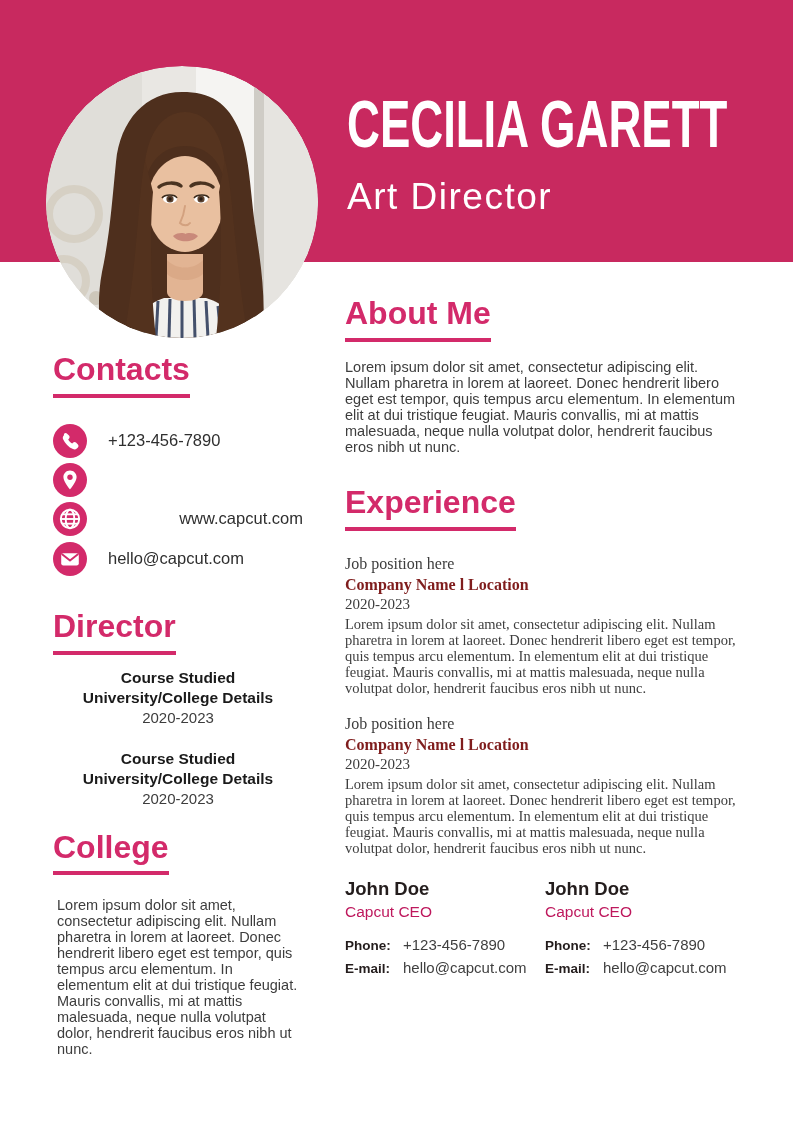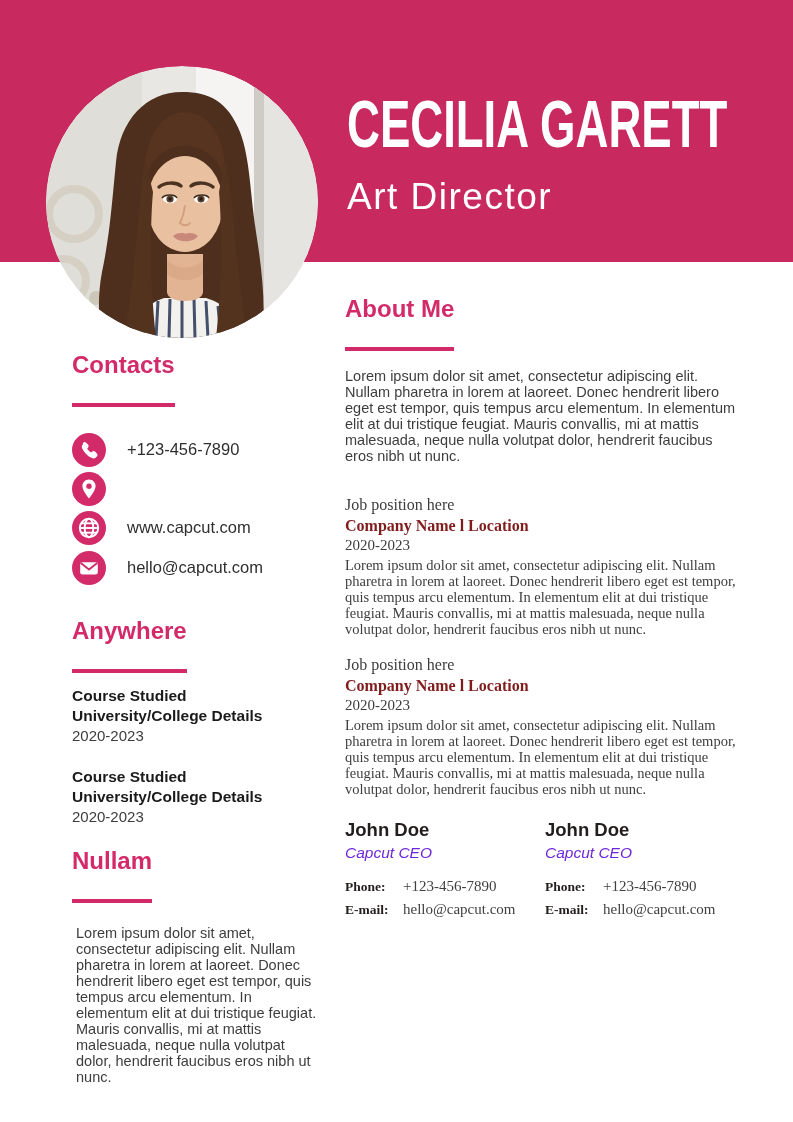--- a/index.html
+++ b/index.html
@@ -23,56 +23,56 @@
     font-size: 37px; font-weight: 400; letter-spacing: 1.5px; margin-top: 20px;
     line-height: 1.1;
   }
   
   .photo {
     position: absolute; left: 46px; top: 66px; width: 272px; height: 272px;
     border-radius: 50%; overflow: hidden;
   }
   
   h2.sec {
-    display: inline-block; font-size: 24px; font-weight: 700; color: #d32a6a;
-    line-height: 1.12; padding-bottom: 24px; border-bottom: 4px solid #d32a6a;
-  }
-  
-  .sidebar { position: absolute; left: 72px; top: 352px; width: 250px; }
+    display: inline-block; font-size: 32px; font-weight: 700; color: #d32a6a;
+    line-height: 1.12; padding-bottom: 6px; border-bottom: 4px solid #d32a6a;
+  }
+  
+  .sidebar { position: absolute; left: 53px; top: 352px; width: 250px; }
   .contact-list { margin-top: 26px; }
   .contact-row { display: flex; gap: 21px; margin-bottom: 2px; min-height: 37px; align-items: flex-start; }
-  .contact-row.r3 { min-height: 38px; }
+  .contact-row.r3 { min-height: 38px; justify-content: space-between; }
   .contact-row.r4 { margin-top: 2px; }
   .cicon { flex: 0 0 34px; width: 34px; height: 34px; }
   .ctext { font-size: 16.5px; color: #2f2f2f; line-height: 1.24; padding-top: 6px; }
   .edu-block { margin-top: 30px; }
-  .edu-entry { margin-top: 13px; }
+  .edu-entry { margin-top: 13px; text-align: center; }
   .edu-entry + .edu-entry { margin-top: 22px; }
   .edu-course, .edu-school { font-size: 15.5px; font-weight: 700; color: #1a1a1a; line-height: 20px; }
   .edu-years { font-size: 15px; color: #3d3d3d; line-height: 18px; margin-top: 1px; }
   .skills-block { margin-top: 22px; }
   .body-text { font-size: 14.5px; color: #3d3d3d; line-height: 16px; }
   .skills-block .body-text { margin-top: 22px; margin-left: 4px; width: 243px; }
   
   .main { position: absolute; left: 345px; top: 296px; width: 400px; }
   .about-text { margin-top: 17px; width: 392px; }
   .exp-block { margin-top: 30px; }
   .exp-entry { margin-top: 22px; font-family: Liberation Serif, serif; }
   .exp-entry + .exp-entry { margin-top: 17px; }
   .exp-position { font-size: 16px; color: #3d3d3d; line-height: 21px; }
   .exp-company { font-size: 16px; font-weight: 700; color: #7f1d1d; line-height: 21px; }
   .exp-years { font-size: 15px; color: #3d3d3d; line-height: 19px; }
   .exp-desc { margin-top: 2px; width: 392px; }
   .ref-block { margin-top: 22px; }
   .ref-row { display: flex; margin-top: 18px; }
   .ref-col { width: 210px; }
   .ref-name { font-size: 18.5px; font-weight: 700; color: #241d1d; line-height: 22px; }
-  .ref-role { font-size: 15.5px; color: #6d28d9; line-height: 20px; margin-top: 2px; font-style: italic; }
+  .ref-role { font-size: 15.5px; color: #be185d; line-height: 20px; margin-top: 2px; }
   .ref-contacts { margin-top: 14px; }
-  .ref-line { display: flex; line-height: 18px; margin-top: 4px; align-items: baseline; font-family: Liberation Serif, serif; }
+  .ref-line { display: flex; line-height: 18px; margin-top: 4px; align-items: baseline; }
   .ref-label { flex: 0 0 58px; font-size: 13.5px; font-weight: 700; color: #241d1d; }
   .ref-value { font-size: 15px; color: #3f3f3f; }
 </style>
 </head>
 <body>
 
 <div id="page">
 
   <div class="banner">
     <div class="header-text">
@@ -183,48 +183,49 @@
           <div class="ctext">
             <div>hello@capcut.com</div>
             <div></div>
           </div>
         </div>
 
       </div>
     </section>
 
     <section class="edu-block">
-      <h2 class="sec">Anywhere</h2>
+      <h2 class="sec">Director</h2>
       <div class="edu-entry">
         <div class="edu-course">Course Studied</div>
         <div class="edu-school">University/College Details</div>
         <div class="edu-years">2020-2023</div>
       </div>
       <div class="edu-entry">
         <div class="edu-course">Course Studied</div>
         <div class="edu-school">University/College Details</div>
         <div class="edu-years">2020-2023</div>
       </div>
     </section>
 
     <section class="skills-block">
-      <h2 class="sec">Nullam</h2>
+      <h2 class="sec">College</h2>
       <p class="body-text">Lorem ipsum dolor sit amet, consectetur adipiscing elit. Nullam pharetra in lorem at laoreet. Donec hendrerit libero eget est tempor, quis tempus arcu elementum. In elementum elit at dui tristique feugiat. Mauris convallis, mi at mattis malesuada, neque nulla volutpat dolor, hendrerit faucibus eros nibh ut nunc.</p>
     </section>
 
   </aside>
 
   <main class="main">
 
     <section>
       <h2 class="sec">About Me</h2>
       <p class="body-text about-text">Lorem ipsum dolor sit amet, consectetur adipiscing elit. Nullam pharetra in lorem at laoreet. Donec hendrerit libero eget est tempor, quis tempus arcu elementum. In elementum elit at dui tristique feugiat. Mauris convallis, mi at mattis malesuada, neque nulla volutpat dolor, hendrerit faucibus eros nibh ut nunc.</p>
     </section>
 
     <section class="exp-block">
+      <h2 class="sec">Experience</h2>
 
       <div class="exp-entry">
         <div class="exp-position">Job position here</div>
         <div class="exp-company">Company Name l Location</div>
         <div class="exp-years">2020-2023</div>
         <p class="body-text exp-desc">Lorem ipsum dolor sit amet, consectetur adipiscing elit. Nullam pharetra in lorem at laoreet. Donec hendrerit libero eget est tempor, quis tempus arcu elementum. In elementum elit at dui tristique feugiat. Mauris convallis, mi at mattis malesuada, neque nulla volutpat dolor, hendrerit faucibus eros nibh ut nunc.</p>
       </div>
 
       <div class="exp-entry">
         <div class="exp-position">Job position here</div>

